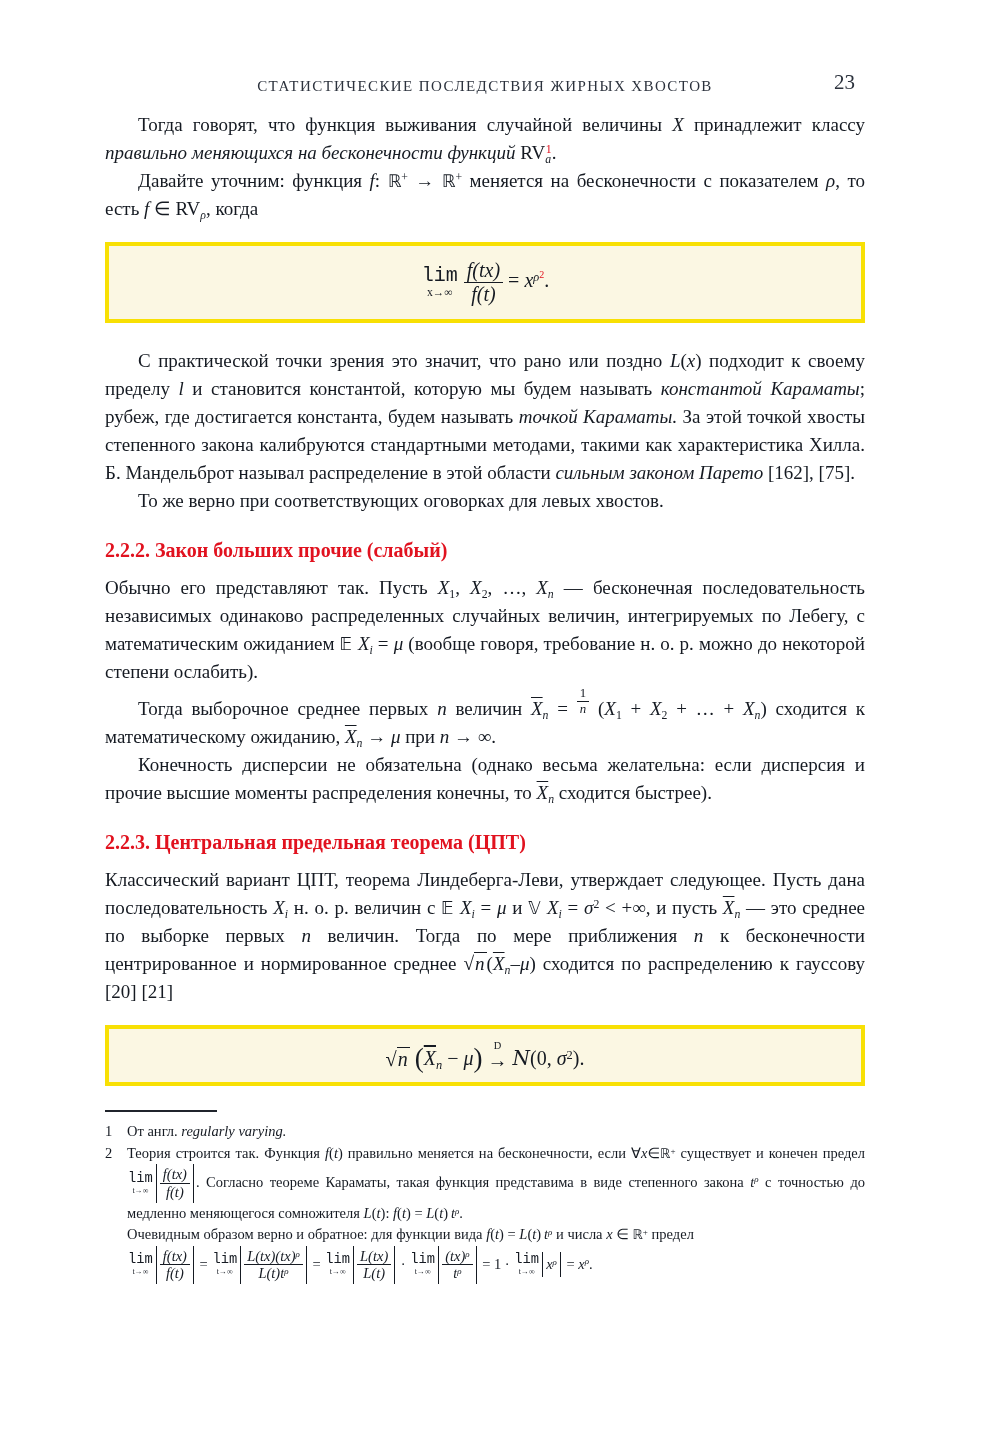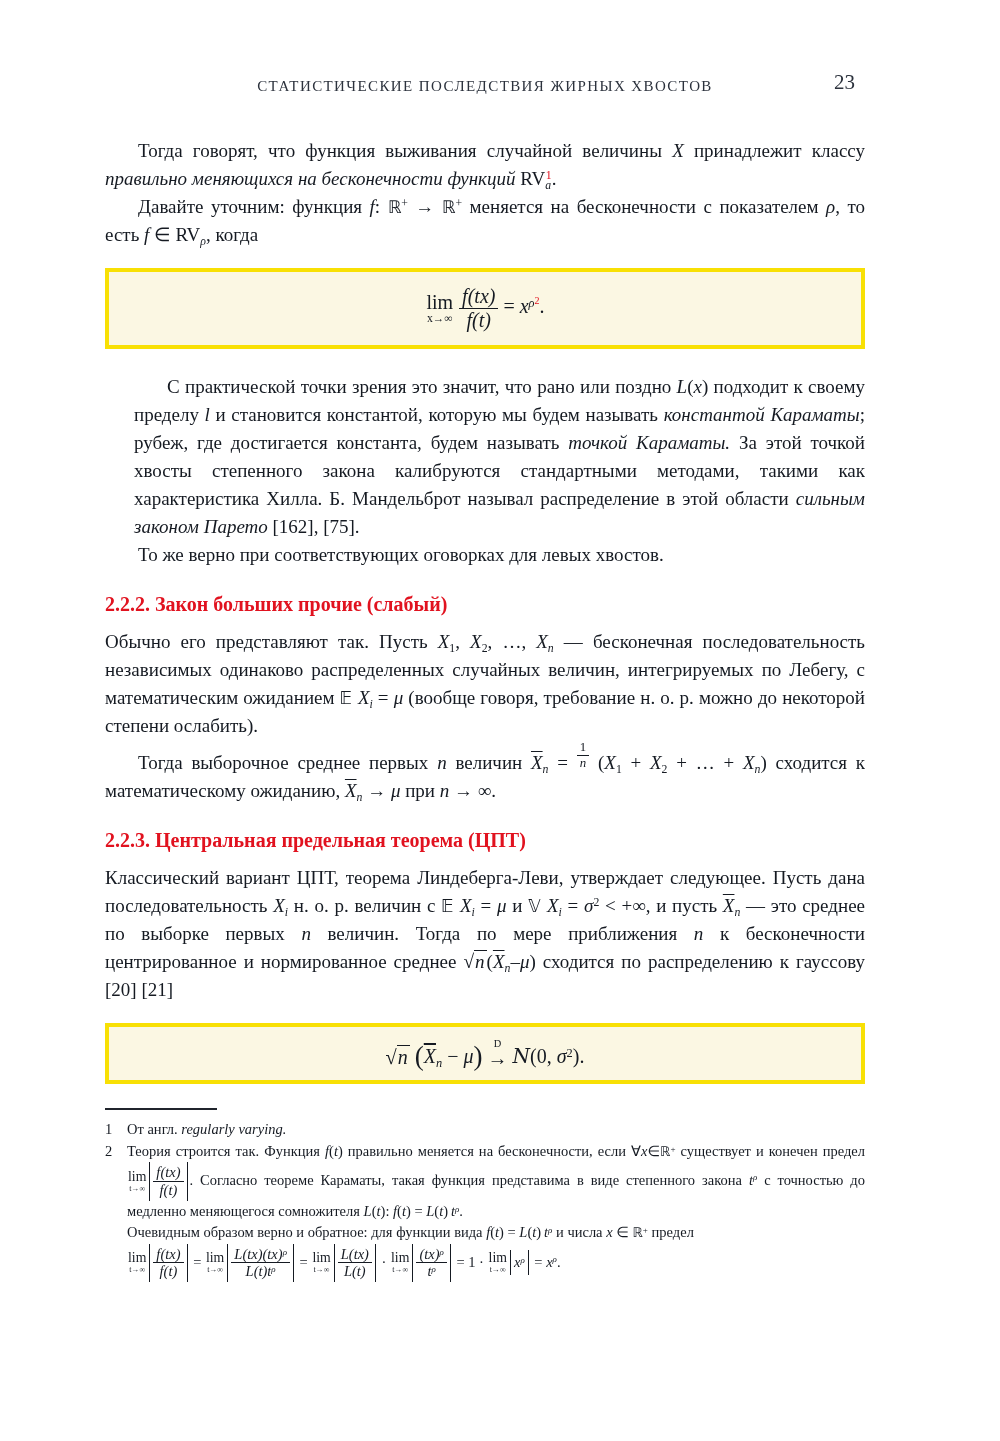--- a/index.html
+++ b/index.html
@@ -20,22 +20,22 @@
     position:relative;padding-top:78px;margin:0 135px 0 105px;
     text-align:center;font-size:15px;letter-spacing:1.4px;color:var(--head_color);
   }
   .head-pagenum{position:absolute;right:10px;bottom:0;letter-spacing:0;font-size:21px;}
   .content{margin:0 135px 0 105px;}
   p.body{
     margin:0;font-size:19px;line-height:28px;text-align:justify;
     text-indent:33px;
   }
   p.flush{text-indent:0;}
-  p.mt-first{margin-top:42px;}
-  p.mt-after-box{margin-top:22px;margin-left:29px;}
+  p.mt-first{margin-top:16px;}
+  p.mt-after-box{margin-top:22px;}
   .section-heading{
     margin:24px 0 12px 0;font-size:20px;font-weight:bold;color:var(--accent_red);
   }
   .formula-box{
     margin:19px 0 24px 0;
     border:4px solid var(--box_border);
     background:var(--box_bg);
     padding:13px 10px;
     text-align:center;
   }
@@ -48,21 +48,21 @@
   .sup{font-size:0.62em;vertical-align:0.5em;line-height:0;}
   .sub{font-size:0.62em;vertical-align:-0.3em;line-height:0;}
   .sup2{font-size:0.5em;vertical-align:0.95em;line-height:0;}
   .tuck{margin-left:-0.45em;}
   .over{text-decoration:overline;}
   .frac{display:inline-block;vertical-align:middle;text-align:center;line-height:1.15;text-indent:0;}
   .frac .num{display:block;padding:0 3px;border-bottom:1.4px solid currentColor;}
   .frac .den{display:block;padding:0 3px;}
   .frac.small{font-size:0.68em;vertical-align:0.2em;}
   .lim{display:inline-block;text-align:center;vertical-align:middle;line-height:1;text-indent:0;margin:0 1px;}
-  .lim .top{display:block;}
+  .lim .top{display:block;font-family:Liberation Mono, monospace;}
   .lim .bot{display:block;font-size:0.58em;margin-top:1px;}
   .abs{
     display:inline-block;vertical-align:middle;text-indent:0;
     border-left:1.4px solid currentColor;border-right:1.4px solid currentColor;
     padding:2px 3px;margin:0 2px;
   }
   .sqrt{display:inline-block;white-space:nowrap;text-indent:0;}
   .sqrt .rad{font-size:1.02em;}
   .sqrt .vinc{border-top:1.4px solid currentColor;padding:0 2px 0 1px;}
   .stack{display:inline-block;text-align:center;vertical-align:-0.05em;line-height:0.8;text-indent:0;}
@@ -96,20 +96,21 @@
       <div class="formula"><span class="lim"><span class="top">lim</span><span class="bot">x→∞</span></span><span> </span><span class="frac"><span class="num"><span class="i">f(tx)</span></span><span class="den"><span class="i">f(t)</span></span></span><span> = </span><span class="i">x</span><span class="sup i">ρ</span><span class="sup2 red">2</span><span>.</span></div>
     </div>
 
     <p class="body mt-after-box"><span>С практической точки зрения это значит, что рано или поздно </span><span class="i">L</span><span>(</span><span class="i">x</span><span>) подходит к сво­ему пределу </span><span class="i">l</span><span> и становится константой, которую мы будем называть </span><span class="i">константой Караматы</span><span>; рубеж, где достигается константа, будем называть </span><span class="i">точкой Караматы.</span><span> За этой точкой хвосты степенного закона калибруются стандартными методами, такими как характеристика Хилла. Б. Мандельброт называл распределение в этой области </span><span class="i">сильным законом Парето</span><span> [162], [75].</span></p>
     <p class="body"><span>То же верно при соответствующих оговорках для левых хвостов.</span></p>
 
     <h2 class="section-heading">2.2.2. Закон больших прочие (слабый)</h2>
 
     <p class="body flush"><span>Обычно его представляют так. Пусть </span><span class="i">X</span><span class="sub">1</span><span>, </span><span class="i">X</span><span class="sub">2</span><span>, …, </span><span class="i">X</span><span class="sub i">n</span><span> — бесконечная последователь­ность независимых одинаково распределенных случайных величин, интегрируемых по Лебегу, с математическим ожиданием </span><span class="bb">𝔼 </span><span class="i">X</span><span class="sub i">i</span><span> = </span><span class="i">μ</span><span> (вообще говоря, требование н. о. р. можно до некоторой степени ослабить).</span></p>
     <p class="body"><span>Тогда выборочное среднее первых </span><span class="i">n</span><span> величин </span><span class="i over">X</span><span class="sub i">n</span><span> = </span><span class="frac small"><span class="num"><span>1</span></span><span class="den"><span class="i">n</span></span></span><span> (</span><span class="i">X</span><span class="sub">1</span><span> + </span><span class="i">X</span><span class="sub">2</span><span> + … + </span><span class="i">X</span><span class="sub i">n</span><span>) сходится к математическому ожиданию, </span><span class="i over">X</span><span class="sub i">n</span><span> → </span><span class="i">μ</span><span> при </span><span class="i">n</span><span> → ∞.</span></p>
+    <p class="body"><span>Конечность дисперсии не обязательна (однако весьма желательна: если дисперсия и прочие высшие моменты распределения конечны, то </span><span class="i over">X</span><span class="sub i">n</span><span> сходится быстрее).</span></p>
 
     <h2 class="section-heading">2.2.3. Центральная предельная теорема (ЦПТ)</h2>
 
     <p class="body flush"><span>Классический вариант ЦПТ, теорема Линдеберга-Леви, утверждает следующее. Пусть дана последовательность </span><span class="i">X</span><span class="sub i">i</span><span> н. о. р. величин с </span><span class="bb">𝔼 </span><span class="i">X</span><span class="sub i">i</span><span> = </span><span class="i">μ</span><span> и </span><span class="bb">𝕍 </span><span class="i">X</span><span class="sub i">i</span><span> = </span><span class="i">σ</span><span class="sup">2</span><span> &lt; +∞, и пусть </span><span class="i over">X</span><span class="sub i">n</span><span> — это среднее по выборке первых </span><span class="i">n</span><span> величин. Тогда по мере приближения </span><span class="i">n</span><span> к бесконечно­сти центрированное и нормированное среднее </span><span class="sqrt"><span class="rad">√</span><span class="vinc"><span class="i">n</span></span></span><span>(</span><span class="i over">X</span><span class="sub i">n</span><span>–</span><span class="i">μ</span><span>) сходится по распределению к гауссову [20] [21]</span></p>
 
     <div class="formula-box">
       <div class="formula"><span class="sqrt"><span class="rad">√</span><span class="vinc"><span class="i">n</span></span></span><span> </span><span class="big">(</span><span class="i over">X</span><span class="sub i">n</span><span> − </span><span class="i">μ</span><span class="big">)</span><span> </span><span class="stack"><span class="top">D</span><span class="bot">→</span></span><span> </span><span class="script">N</span><span>(0, </span><span class="i">σ</span><span class="sup">2</span><span>).</span></div>
     </div>
 
     <div class="footnotes">

